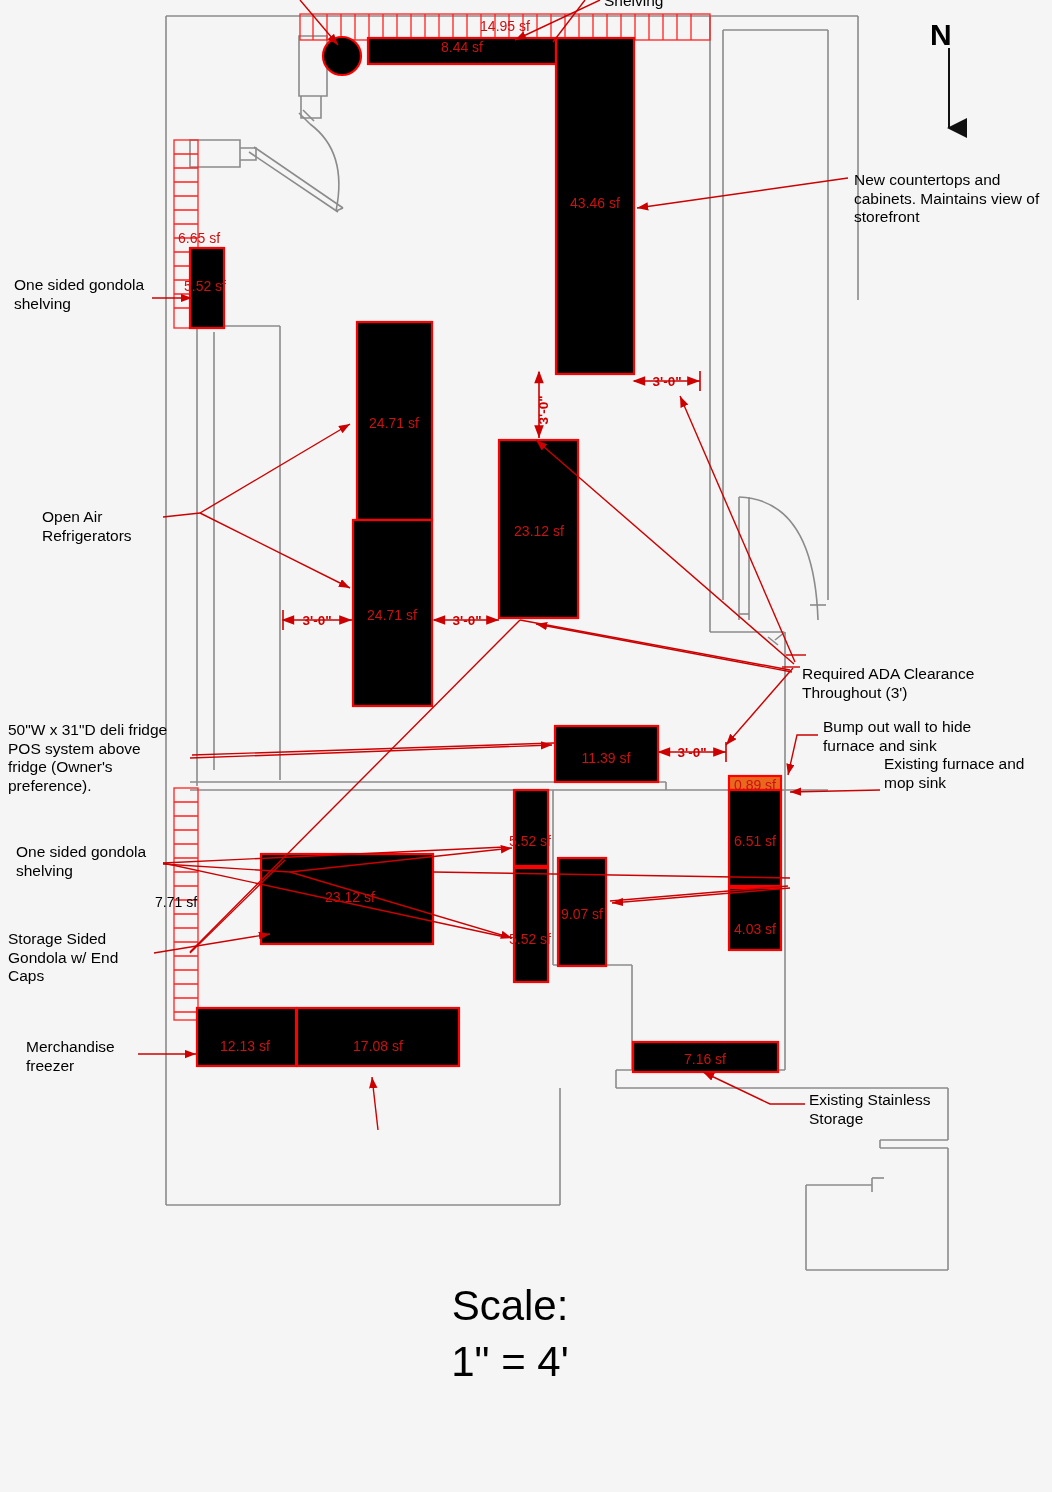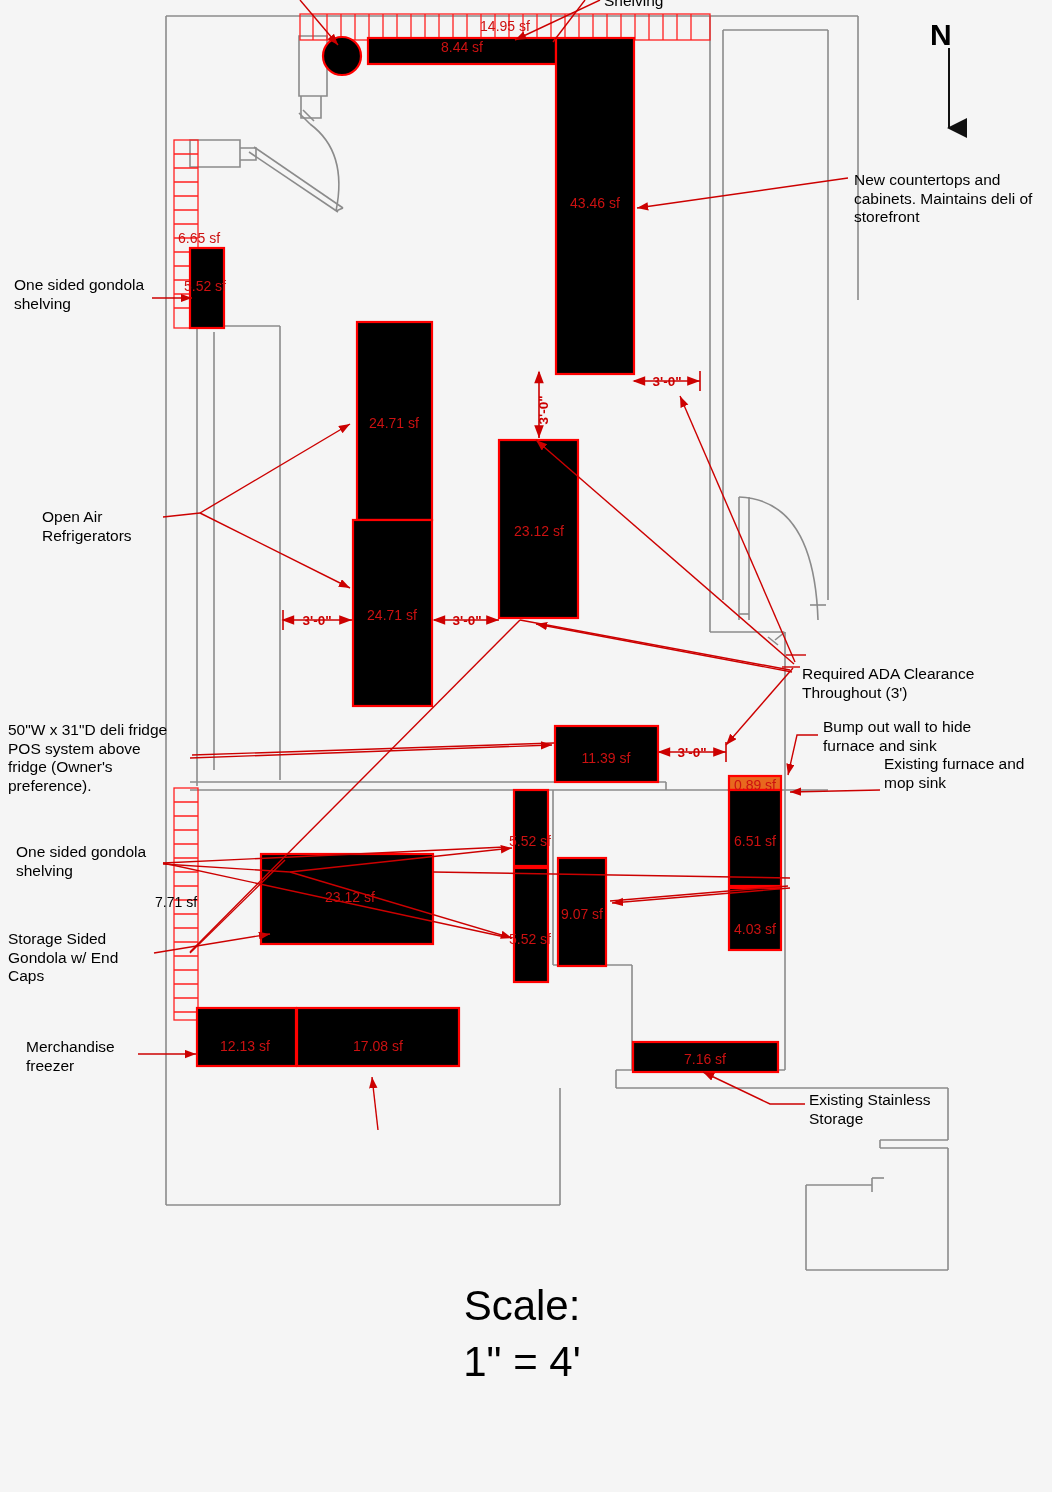--- a/index.html
+++ b/index.html
@@ -27,21 +27,21 @@
   .anno {
     position: absolute;
     color: #000;
     font-size: 15.5px;
     line-height: 18.5px;
     white-space: pre-line;
     font-family: "Liberation Sans", sans-serif;
   }
   .scale-block {
     position: absolute;
-    left: 16px;
+    left: 4px;
     top: 1278px;
     width: 1012px;
     text-align: center;
     font-size: 42px;
     line-height: 56px;
     color: #000;
     font-family: "Liberation Sans", sans-serif;
   }
   .north-label {
     position: absolute;
@@ -298,21 +298,21 @@
 fridge (Owner's
 preference).</div>
   <div class="anno" style="left:16px; top:843px;">One sided gondola
 shelving</div>
   <div class="anno" style="left:8px; top:930px;">Storage Sided
 Gondola w/ End
 Caps</div>
   <div class="anno" style="left:26px; top:1038px;">Merchandise
 freezer</div>
   <div class="anno" style="left:854px; top:171px;">New countertops and
-cabinets. Maintains deli of
+cabinets. Maintains view of
 storefront</div>
   <div class="anno" style="left:802px; top:665px;">Required ADA Clearance
 Throughout (3')</div>
   <div class="anno" style="left:823px; top:718px;">Bump out wall to hide
 furnace and sink</div>
   <div class="anno" style="left:884px; top:755px;">Existing furnace and
 mop sink</div>
   <div class="anno" style="left:809px; top:1091px;">Existing Stainless
 Storage</div>
 

